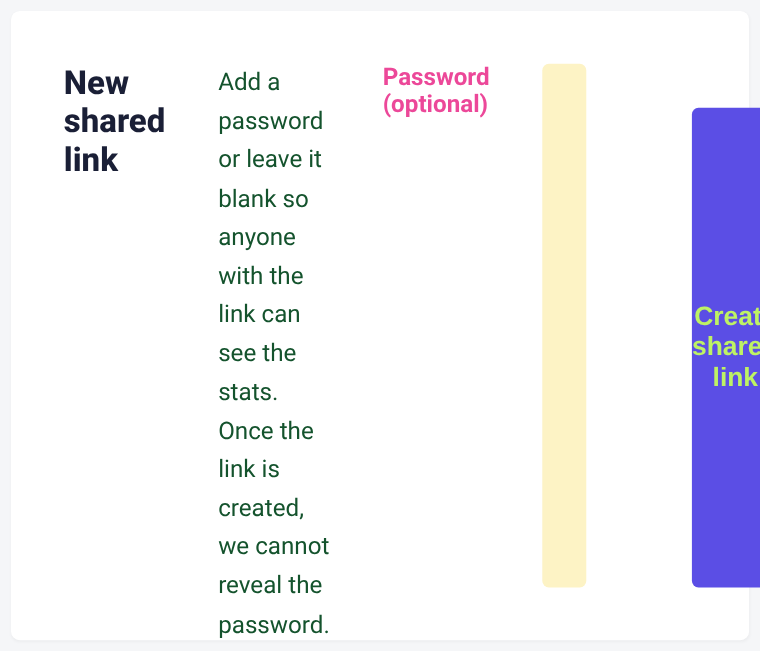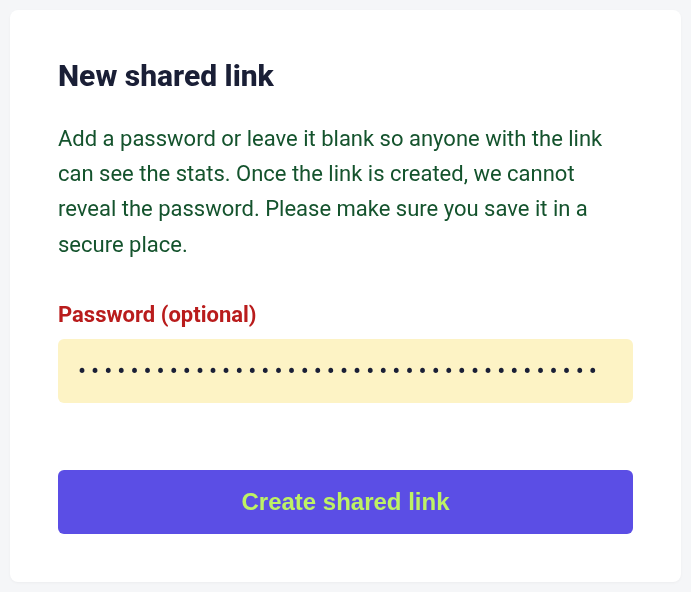--- a/index.html
+++ b/index.html
@@ -15,38 +15,38 @@
       padding: 10px;
     }
     .card {
       background: #ffffff;
       border-radius: 8px;
       padding: 48px;
       width: 100%;
       height: 100%;
       box-shadow: 0 1px 3px rgba(0,0,0,0.04);
       display: flex;
-      flex-direction: column;
+      gap: 48px;
     }
     .title {
       font-size: 30px;
       font-weight: 800;
       color: #1a1f36;
       margin-bottom: 28px;
     }
     .description {
       font-size: 22px;
       line-height: 1.6;
       color: #14532d;
       margin-bottom: 40px;
     }
     .field-label {
       font-size: 22px;
       font-weight: 700;
-      color: #b91c1c;
+      color: #ec4899;
       margin-bottom: 12px;
       display: block;
     }
     .password-input {
       width: 100%;
       background: #fdf3c5;
       border: none;
       border-radius: 6px;
       padding: 18px 20px;
       font-size: 24px;

